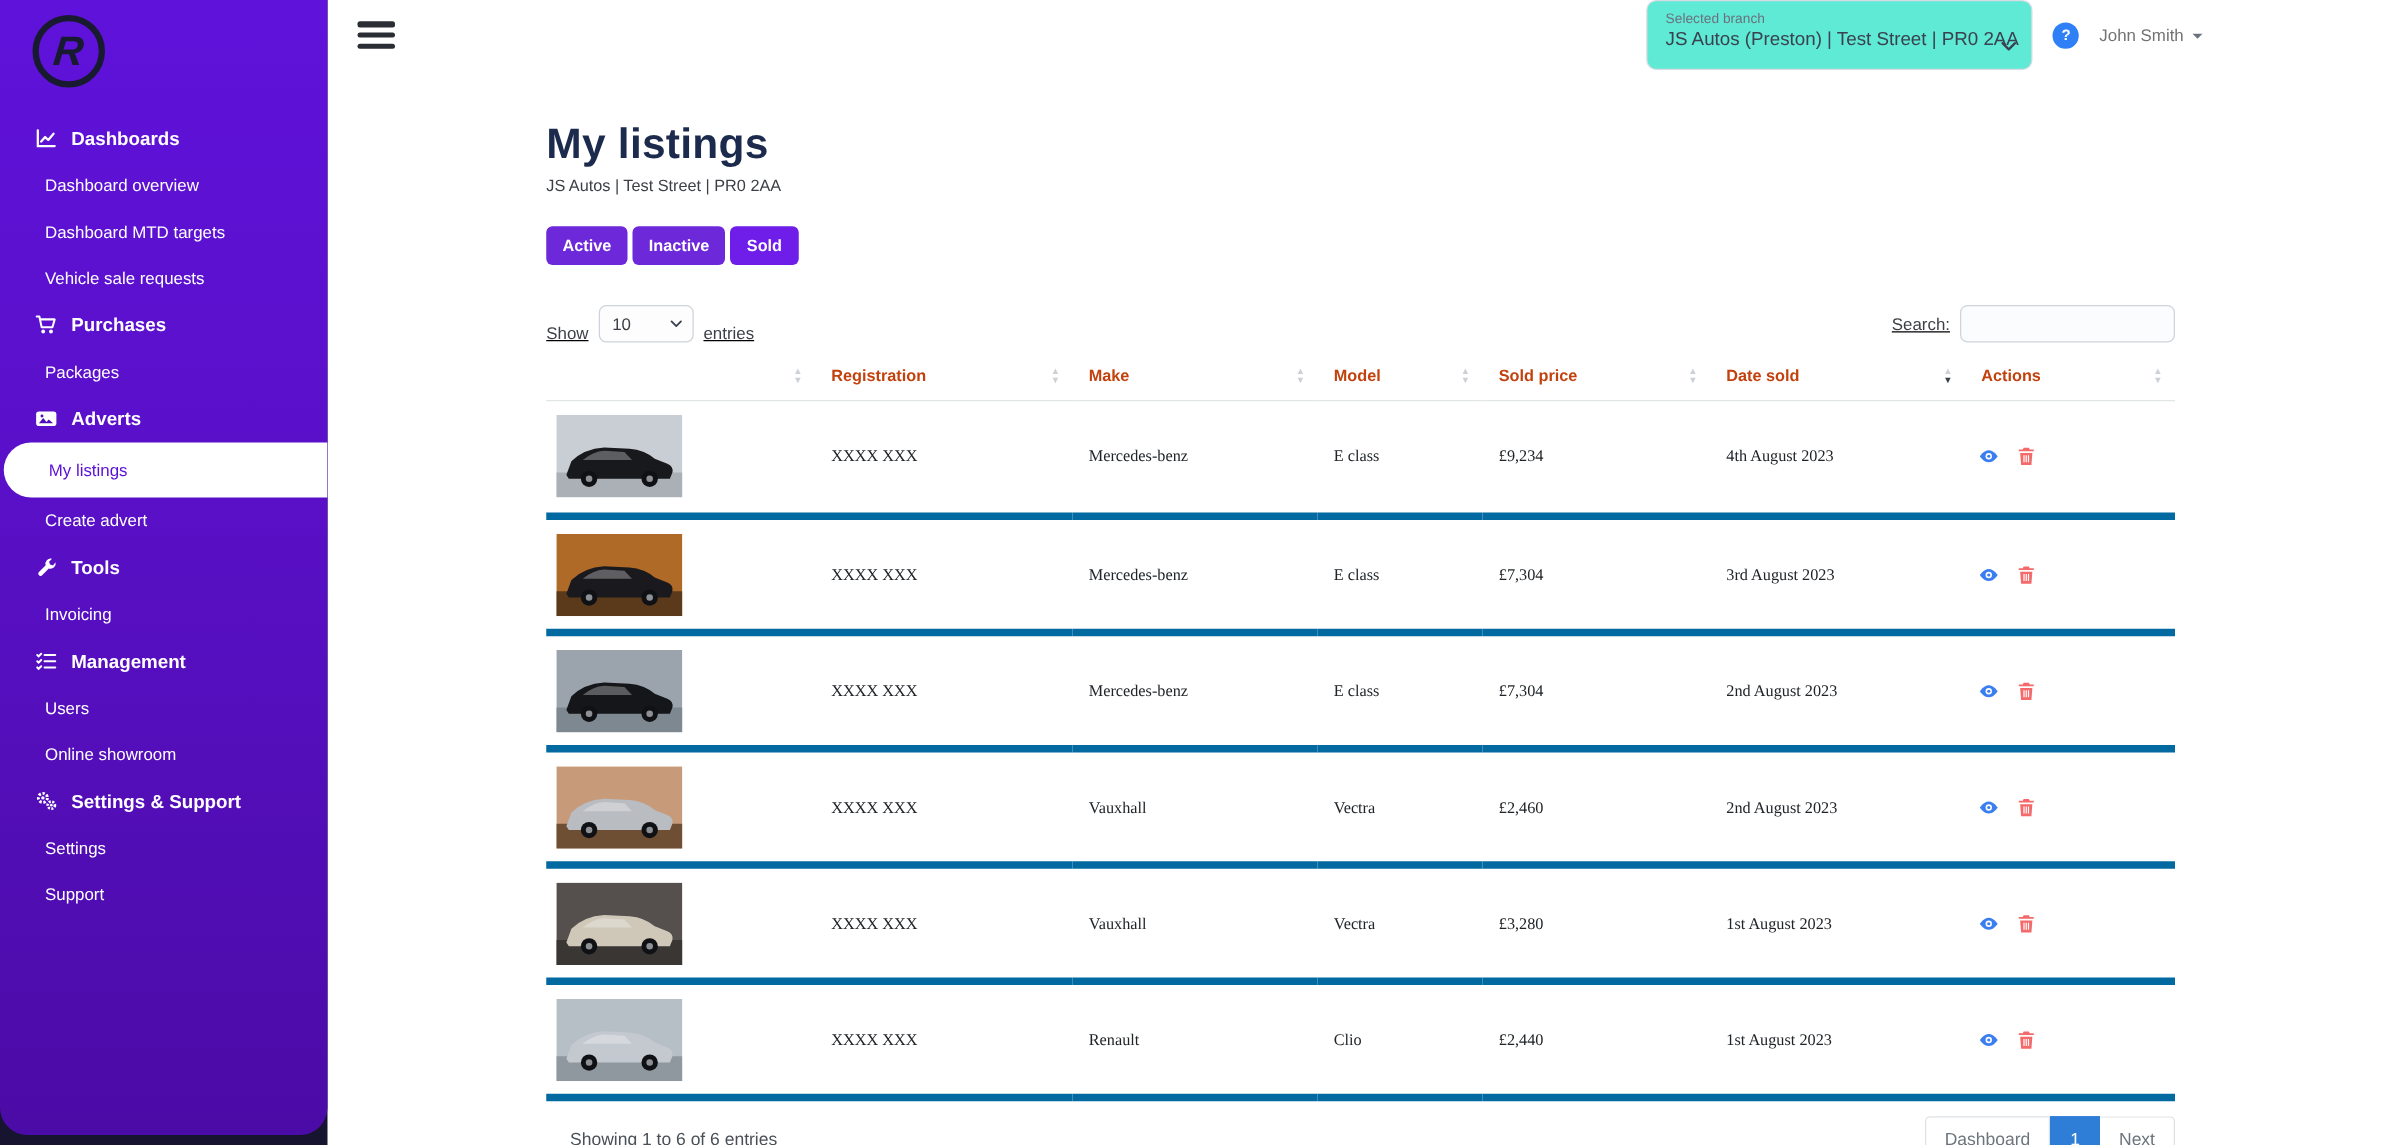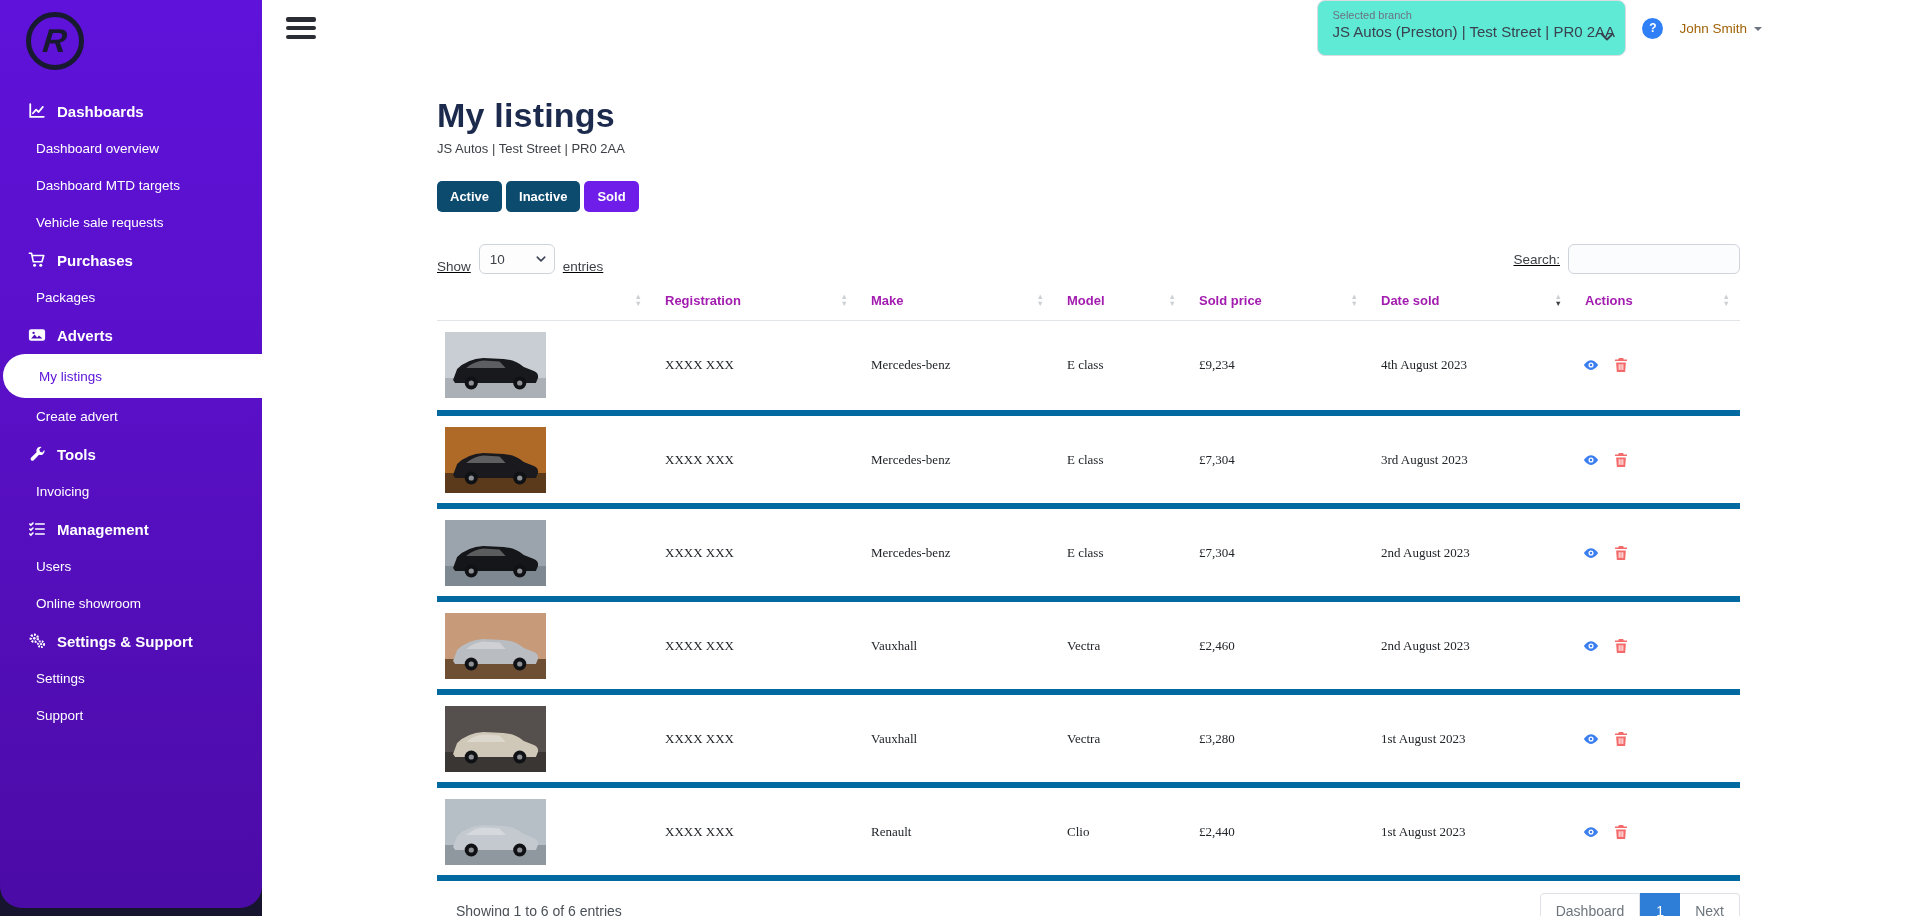--- a/index.html
+++ b/index.html
@@ -35,50 +35,50 @@
   .topbar-right { margin-left:auto; display:flex; align-items:center; gap:16px; }
   .branch-select { position:relative; width:309px; height:56px; border:1px solid #d8dbe2;
     border-radius:8px; background:#5eead4; padding:8px 36px 0 14px; cursor:pointer; overflow:hidden; }
   .branch-label { font-size:11px; color:#6b7280; display:block; margin-bottom:2px; white-space:nowrap; }
   .branch-value { font-size:15px; color:#3a4150; white-space:nowrap; display:block; }
   .branch-chevron { position:absolute; right:10px; top:28px; width:16px; height:16px; }
   .help-btn { width:21px; height:21px; border-radius:50%; background:#2f7ff7; border:none;
     color:#fff; font-size:12px; font-weight:700; display:flex; align-items:center;
     justify-content:center; cursor:pointer; }
   .user-menu { display:flex; align-items:center; gap:7px; cursor:pointer; }
-  .user-name { font-size:13.5px; color:#a16207; }
+  .user-name { font-size:13.5px; color:#737373; }
   .user-caret { width:0; height:0; border-left:4px solid transparent; border-right:4px solid transparent;
     border-top:4.5px solid #6b7280; margin-top:2px; }
 
   
   .content { padding:40px 170px 0 175px; }
   .page-title { font-size:34px; font-weight:800; color:#1c2b4d; letter-spacing:.2px; }
   .page-subtitle { margin-top:6px; font-size:13px; color:#3c3f46; }
   .tabs { margin-top:25px; display:flex; gap:4px; }
   .tab-btn { border:none; border-radius:5px; padding:8px 13px; font-size:13px; font-weight:700;
-    color:#fff; background:#0c4a6e; cursor:pointer; font-family:inherit; }
+    color:#fff; background:#6d28d9; cursor:pointer; font-family:inherit; }
   .tab-btn.active { background:#6e1ee8; }
 
   .controls { margin-top:32px; display:flex; align-items:flex-end;text-decoration:underline; }
   .show-label, .entries-label { font-size:13.5px; color:#3c3f46; }
   .page-size-wrap { position:relative; margin:0 8px; }
   .page-size { width:76px; height:30px; border:1px solid #ced4da; border-radius:6px;
     background:#fdfdfe; font-size:13.5px; color:#3c3f46; padding:0 24px 0 10px;
     appearance:none; -webkit-appearance:none; font-family:inherit; cursor:pointer; }
   .size-chevron { position:absolute; right:8px; top:9px; width:12px; height:12px; pointer-events:none; }
   .search-wrap { margin-left:auto; display:flex; align-items:center; gap:8px; }
   .search-label { font-size:13.5px; color:#3c3f46; }
   .search-input { width:172px; height:30px; border:1px solid #ced4da; border-radius:6px;
     background:#fbfcfd; padding:0 8px; font-size:13px; font-family:inherit; }
 
   
   table.listings { margin-top:8px; border-collapse:collapse; table-layout:fixed; width:1303px; }
   th { height:38px; border-bottom:1px solid #e2e5e8; vertical-align:middle; }
   th .th-inner { display:flex; align-items:center; justify-content:space-between; padding:0 10px 0 13px; }
-  .th-label { font-size:13px; font-weight:700; color:#a21caf; white-space:nowrap; }
+  .th-label { font-size:13px; font-weight:700; color:#c2410c; white-space:nowrap; }
   .sort { display:inline-flex; flex-direction:column; line-height:6.5px; }
   .sort i { font-style:normal; font-size:7.5px; color:#ccd1d6; }
   .sort i.on { color:#3c4248; }
   .col0{width:215px}.col1{width:206px}.col2{width:196px}.col3{width:132px}
   .col4{width:182px}.col5{width:204px}.col6{width:168px}
   td { height:93px; border-bottom:6px solid #0369a1; font-size:13px; color:#212529;
     vertical-align:middle; padding-left:13px;font-family:Liberation Serif, serif; }
   td.c-photo { padding-left:8px; }
   .thumb { display:block; width:101px; height:66px; overflow:hidden; }
   .thumb svg { display:block; width:101px; height:66px; }

